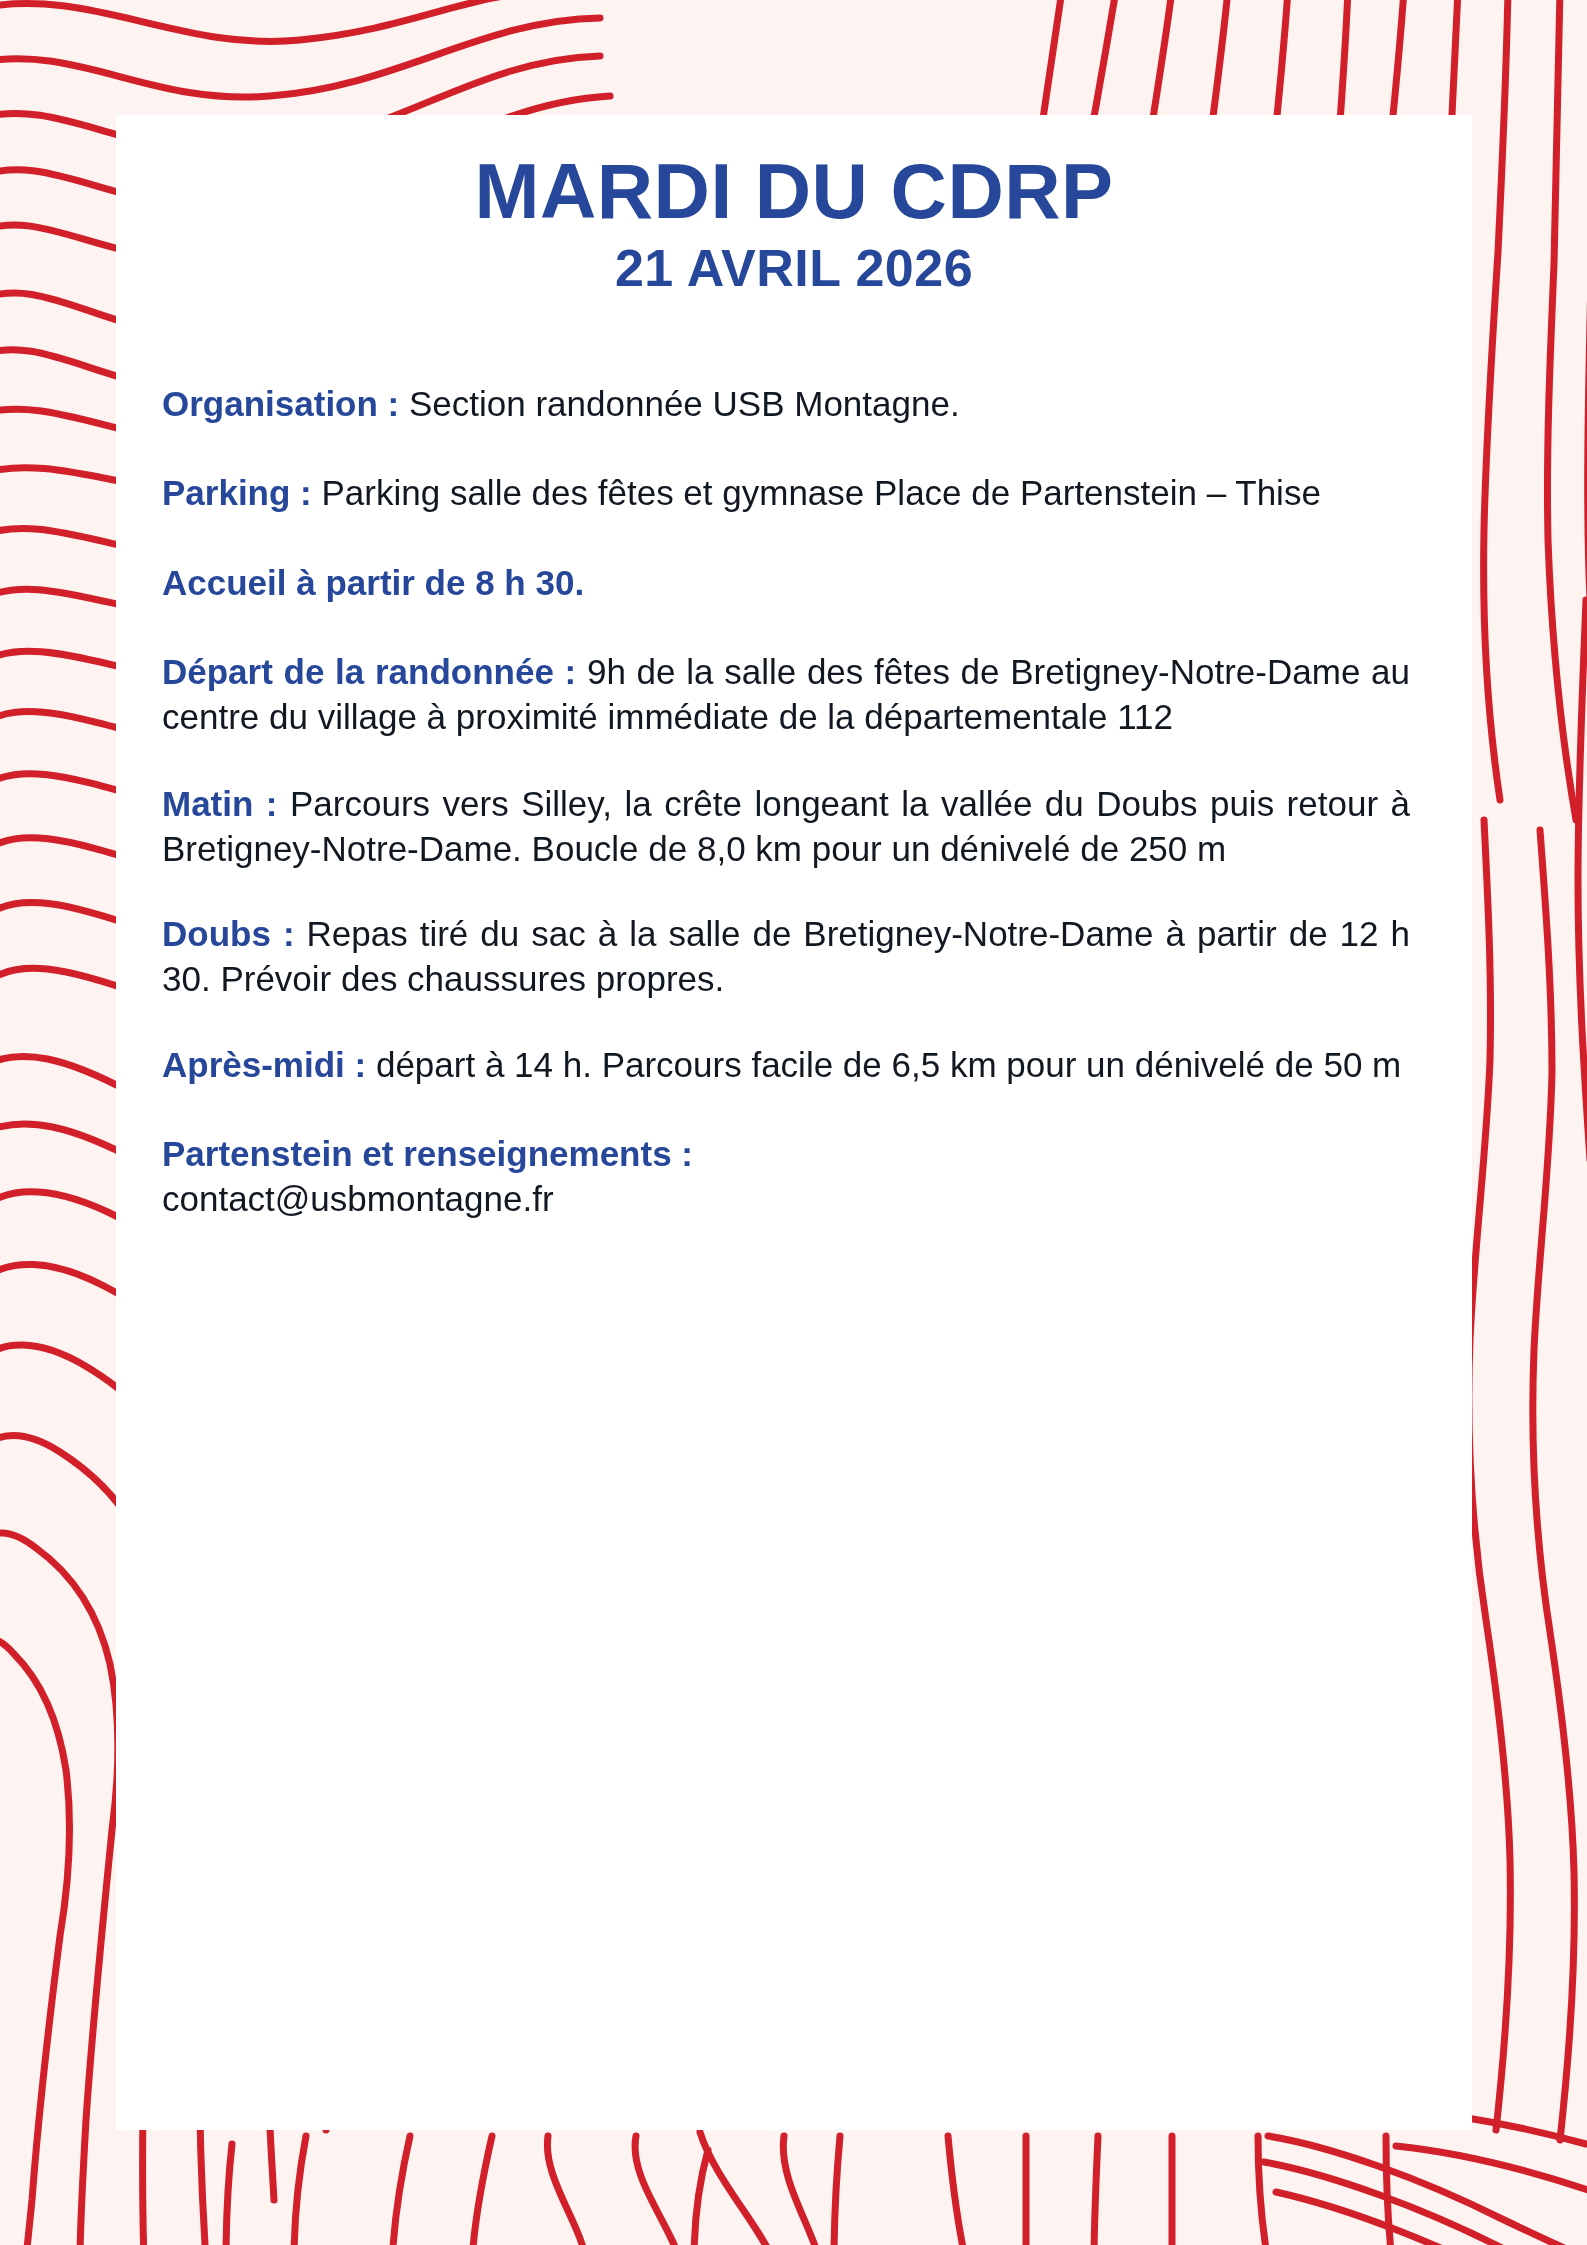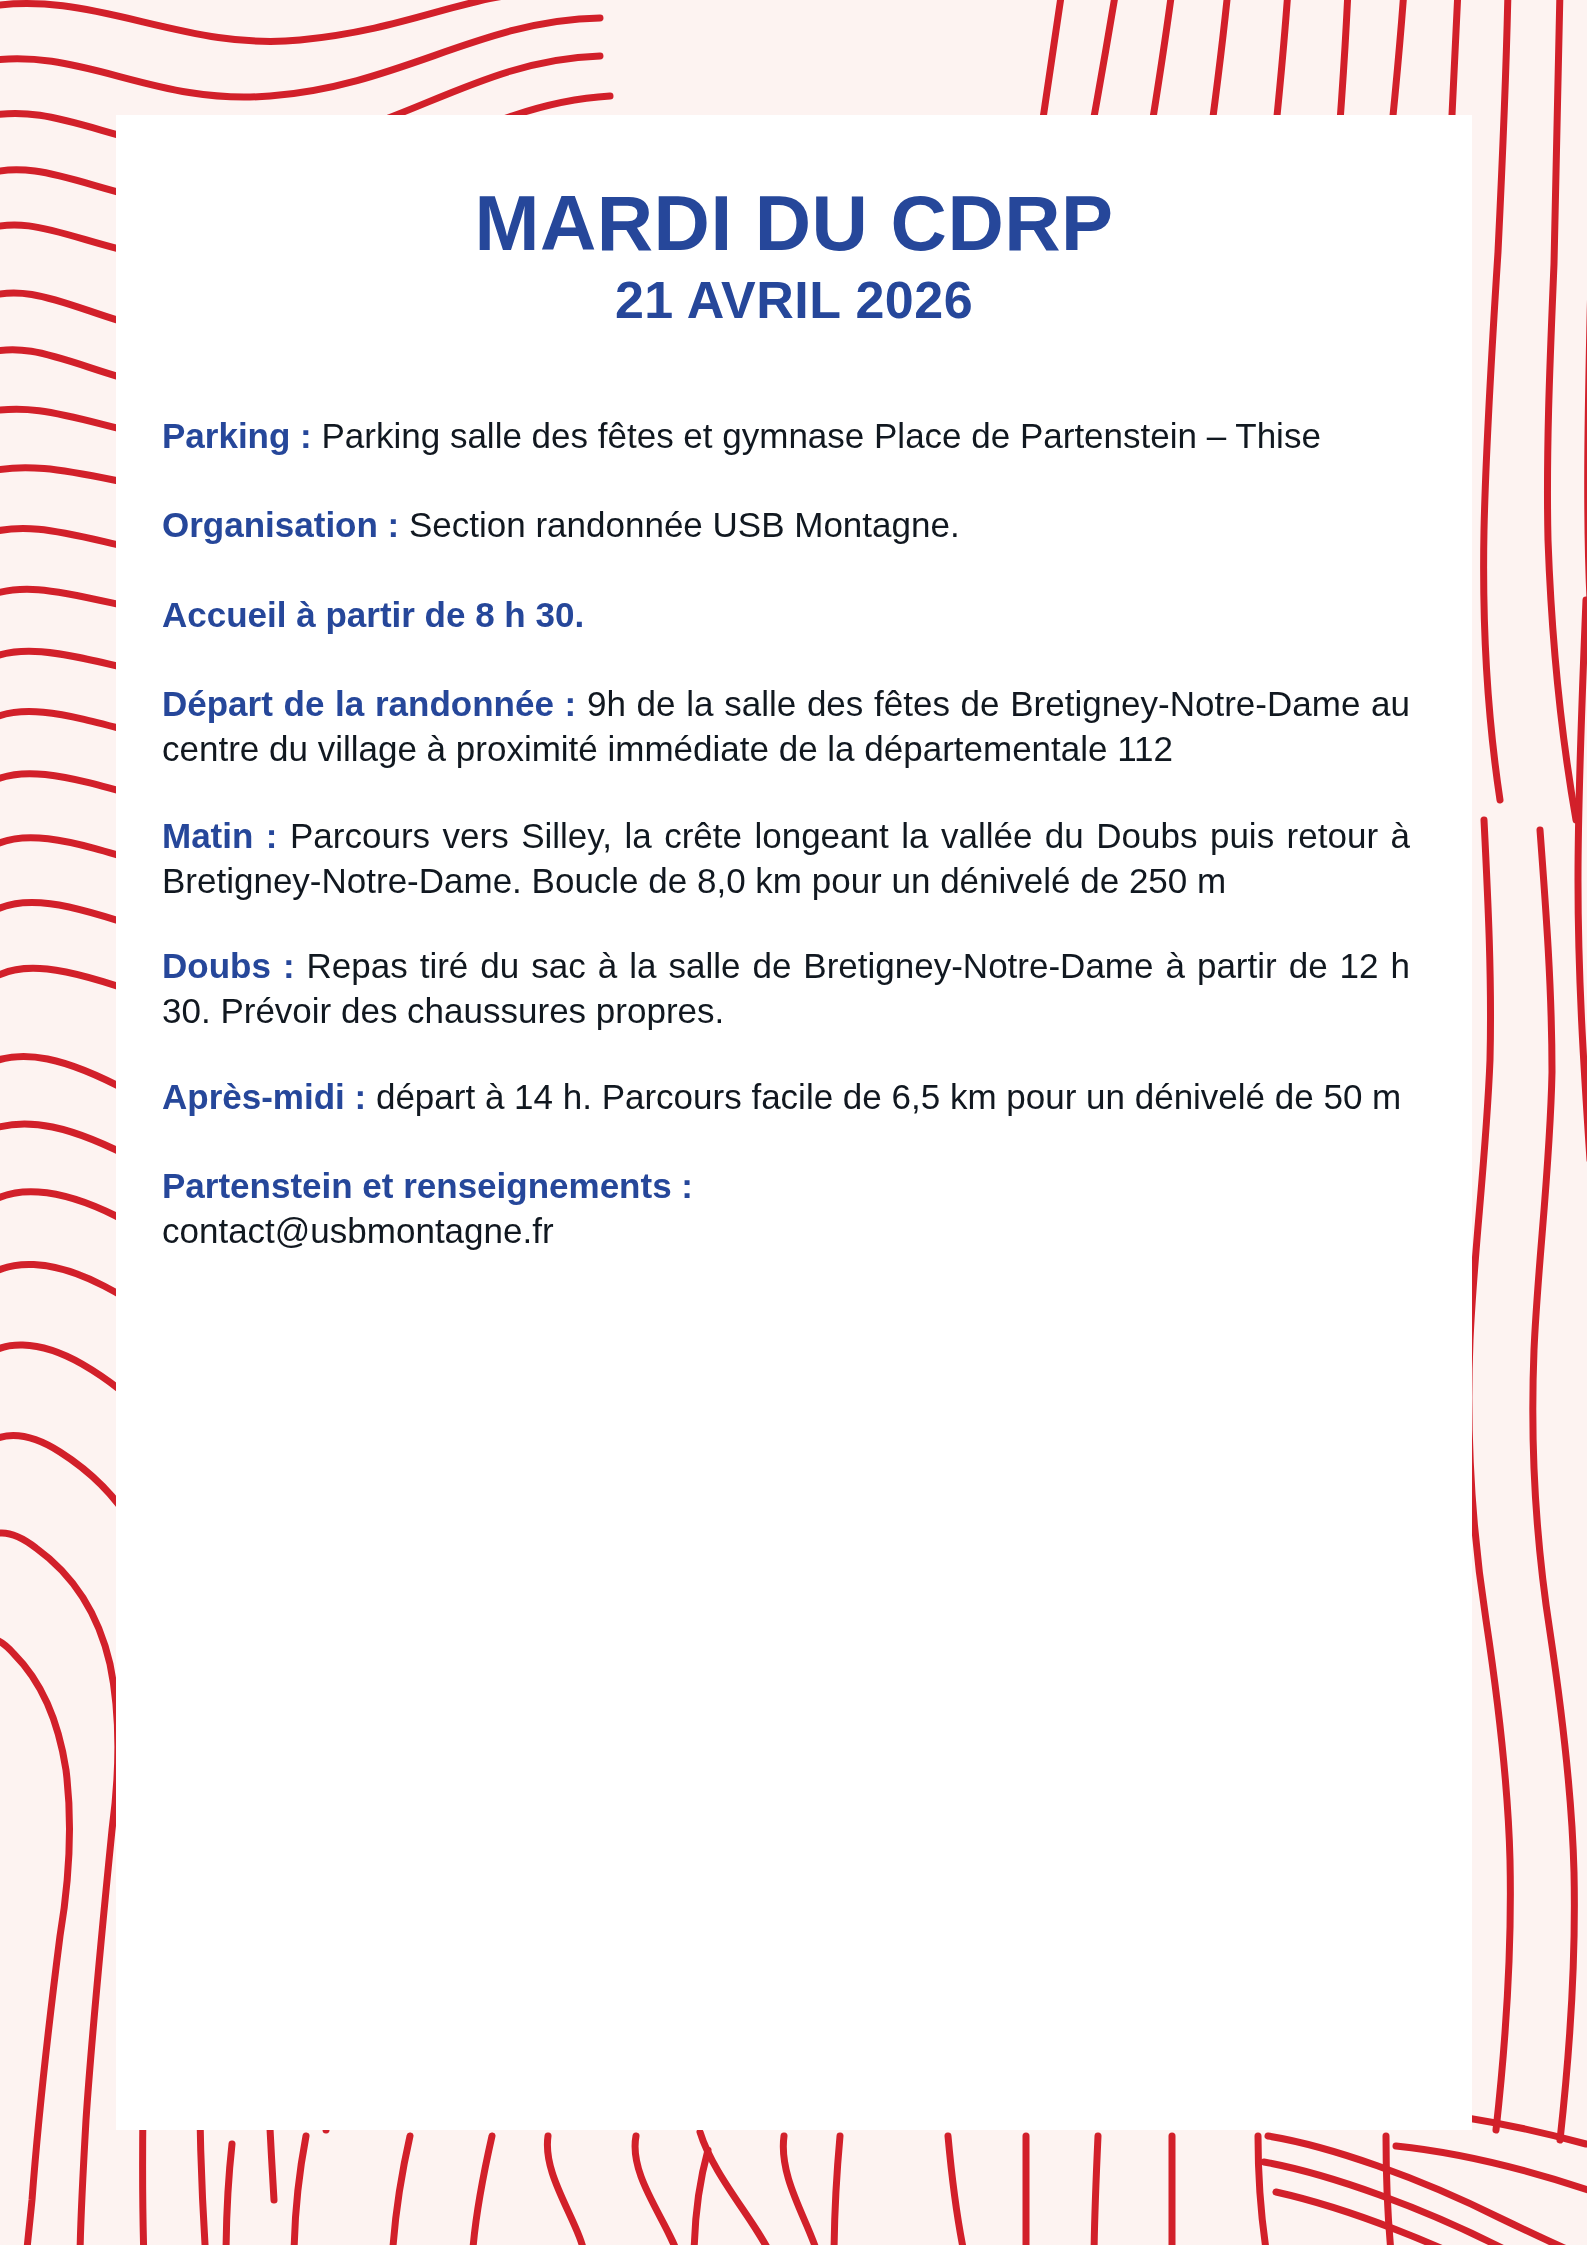--- a/index.html
+++ b/index.html
@@ -41,21 +41,21 @@
     width: 1356px;
     height: 2015px;
     background: #ffffff;
     box-sizing: border-box;
     padding: 0;
   }
 
   
   #title-block {
     text-align: center;
-    padding-top: 68px;
+    padding-top: 36px;
   }
   #poster-title {
     color: #26479a;
     font-size: 78px;
     font-weight: 700;
     letter-spacing: 0.5px;
     line-height: 1.04;
     margin: 0;
   }
   #poster-date {
@@ -210,26 +210,26 @@
 
   <div id="card">
 
     <div id="title-block">
       <h1 id="poster-title">MARDI DU CDRP</h1>
       <h2 id="poster-date">21 AVRIL 2026</h2>
     </div>
 
     <div id="body-content">
 
+      <p class="para sp-org">
+        <span class="lead">Organisation :</span><span> Section randonnée USB Montagne.</span>
+      </p>
+
       <p class="para sp-park">
         <span class="lead">Parking :</span><span> Parking salle des fêtes et gymnase Place de Partenstein – Thise</span>
-      </p>
-
-      <p class="para sp-org">
-        <span class="lead">Organisation :</span><span> Section randonnée USB Montagne.</span>
       </p>
 
       <p class="para no-justify sp-acc">
         <span class="blue-line">Accueil à partir de 8 h 30.</span>
       </p>
 
       <p class="para sp-dep">
         <span class="lead">Départ de la randonnée :</span><span> 9h de la salle des fêtes de Bretigney-Notre-Dame au centre du village à proximité immédiate de la départementale 112</span>
       </p>
 

